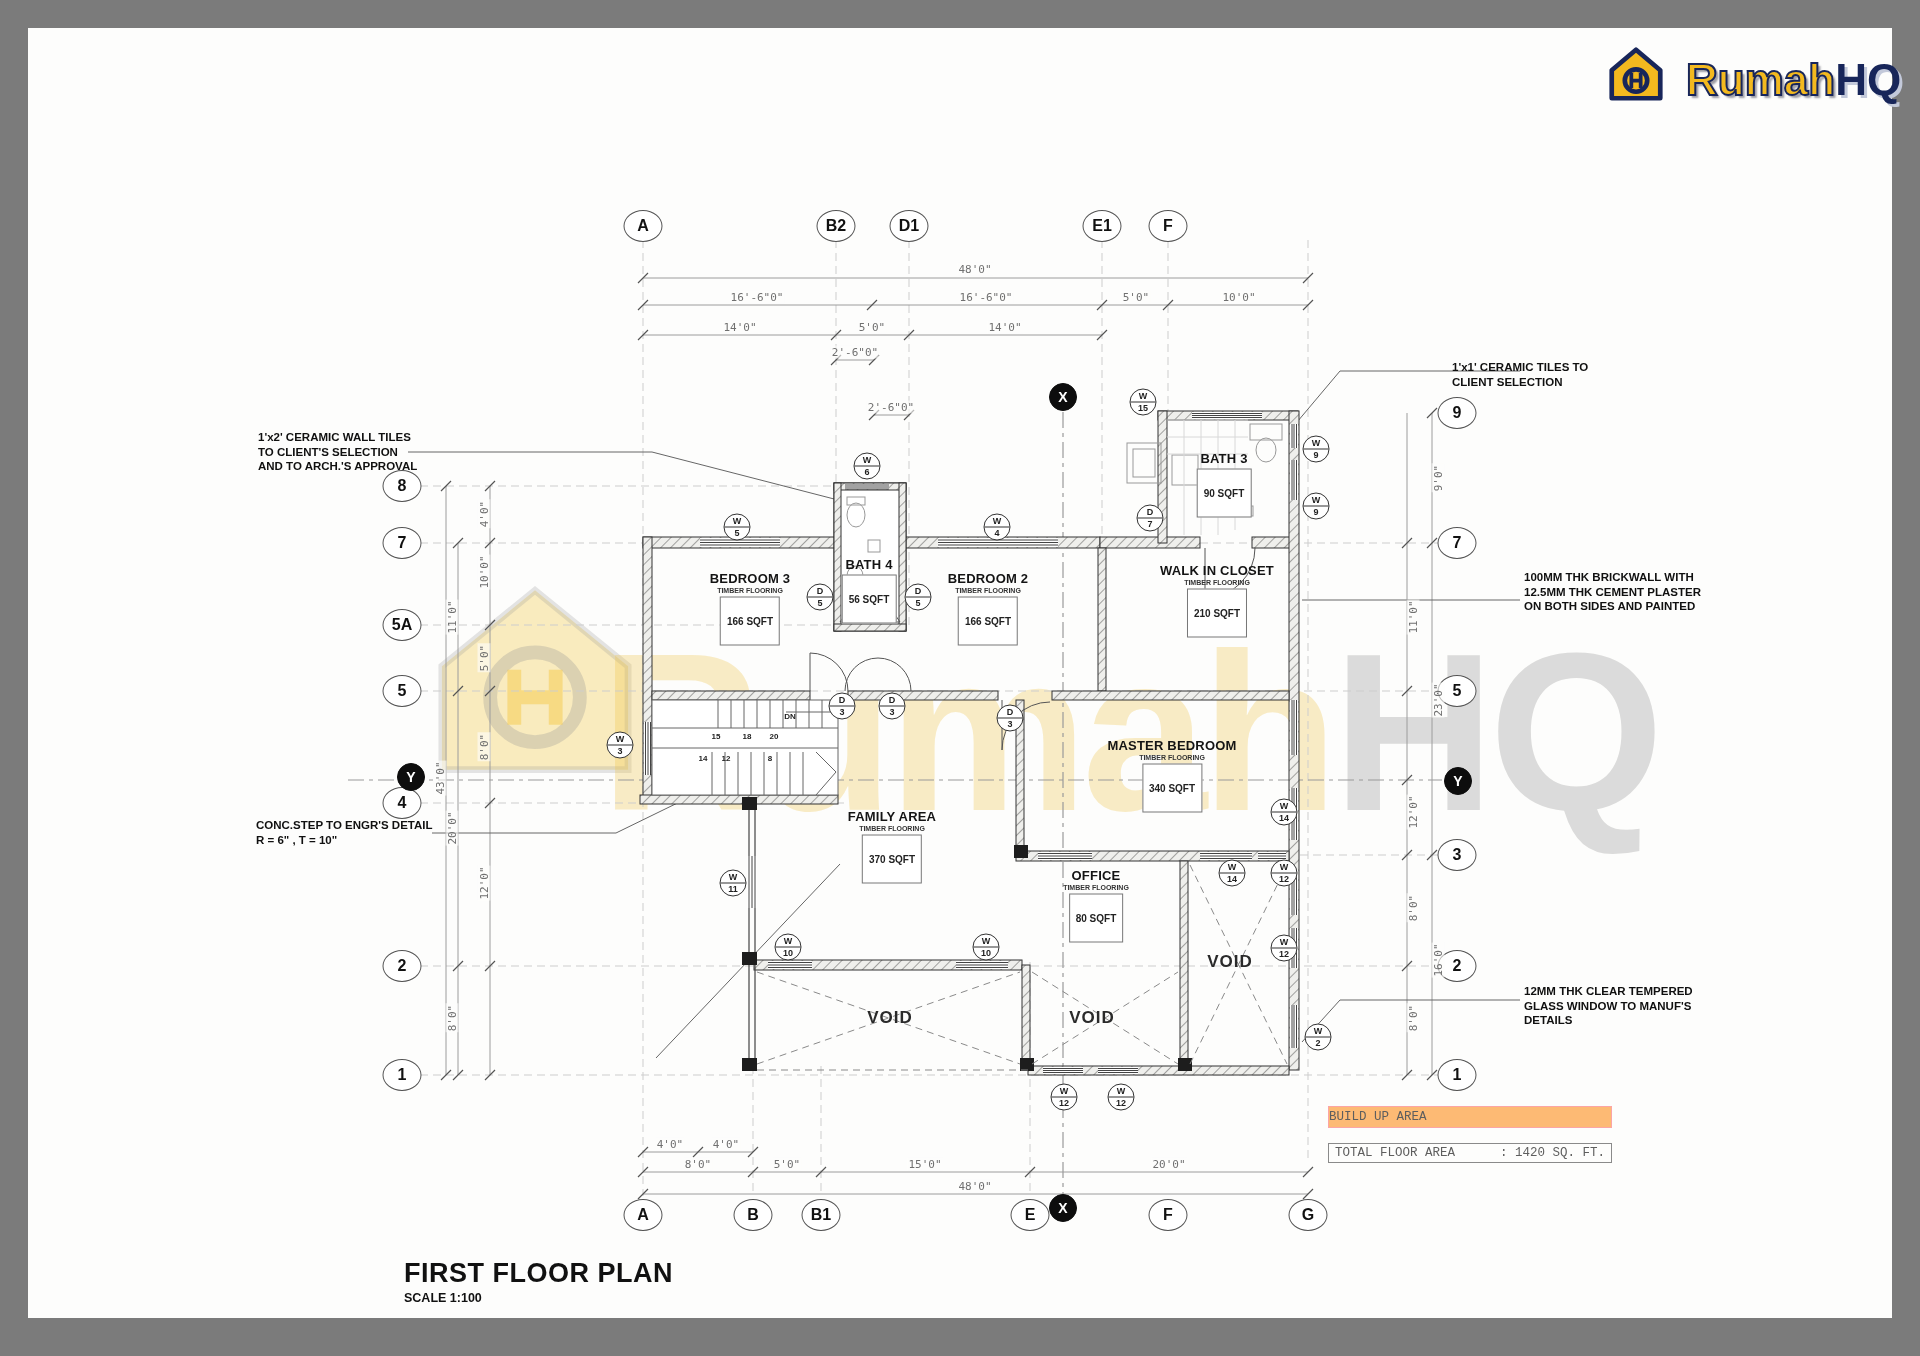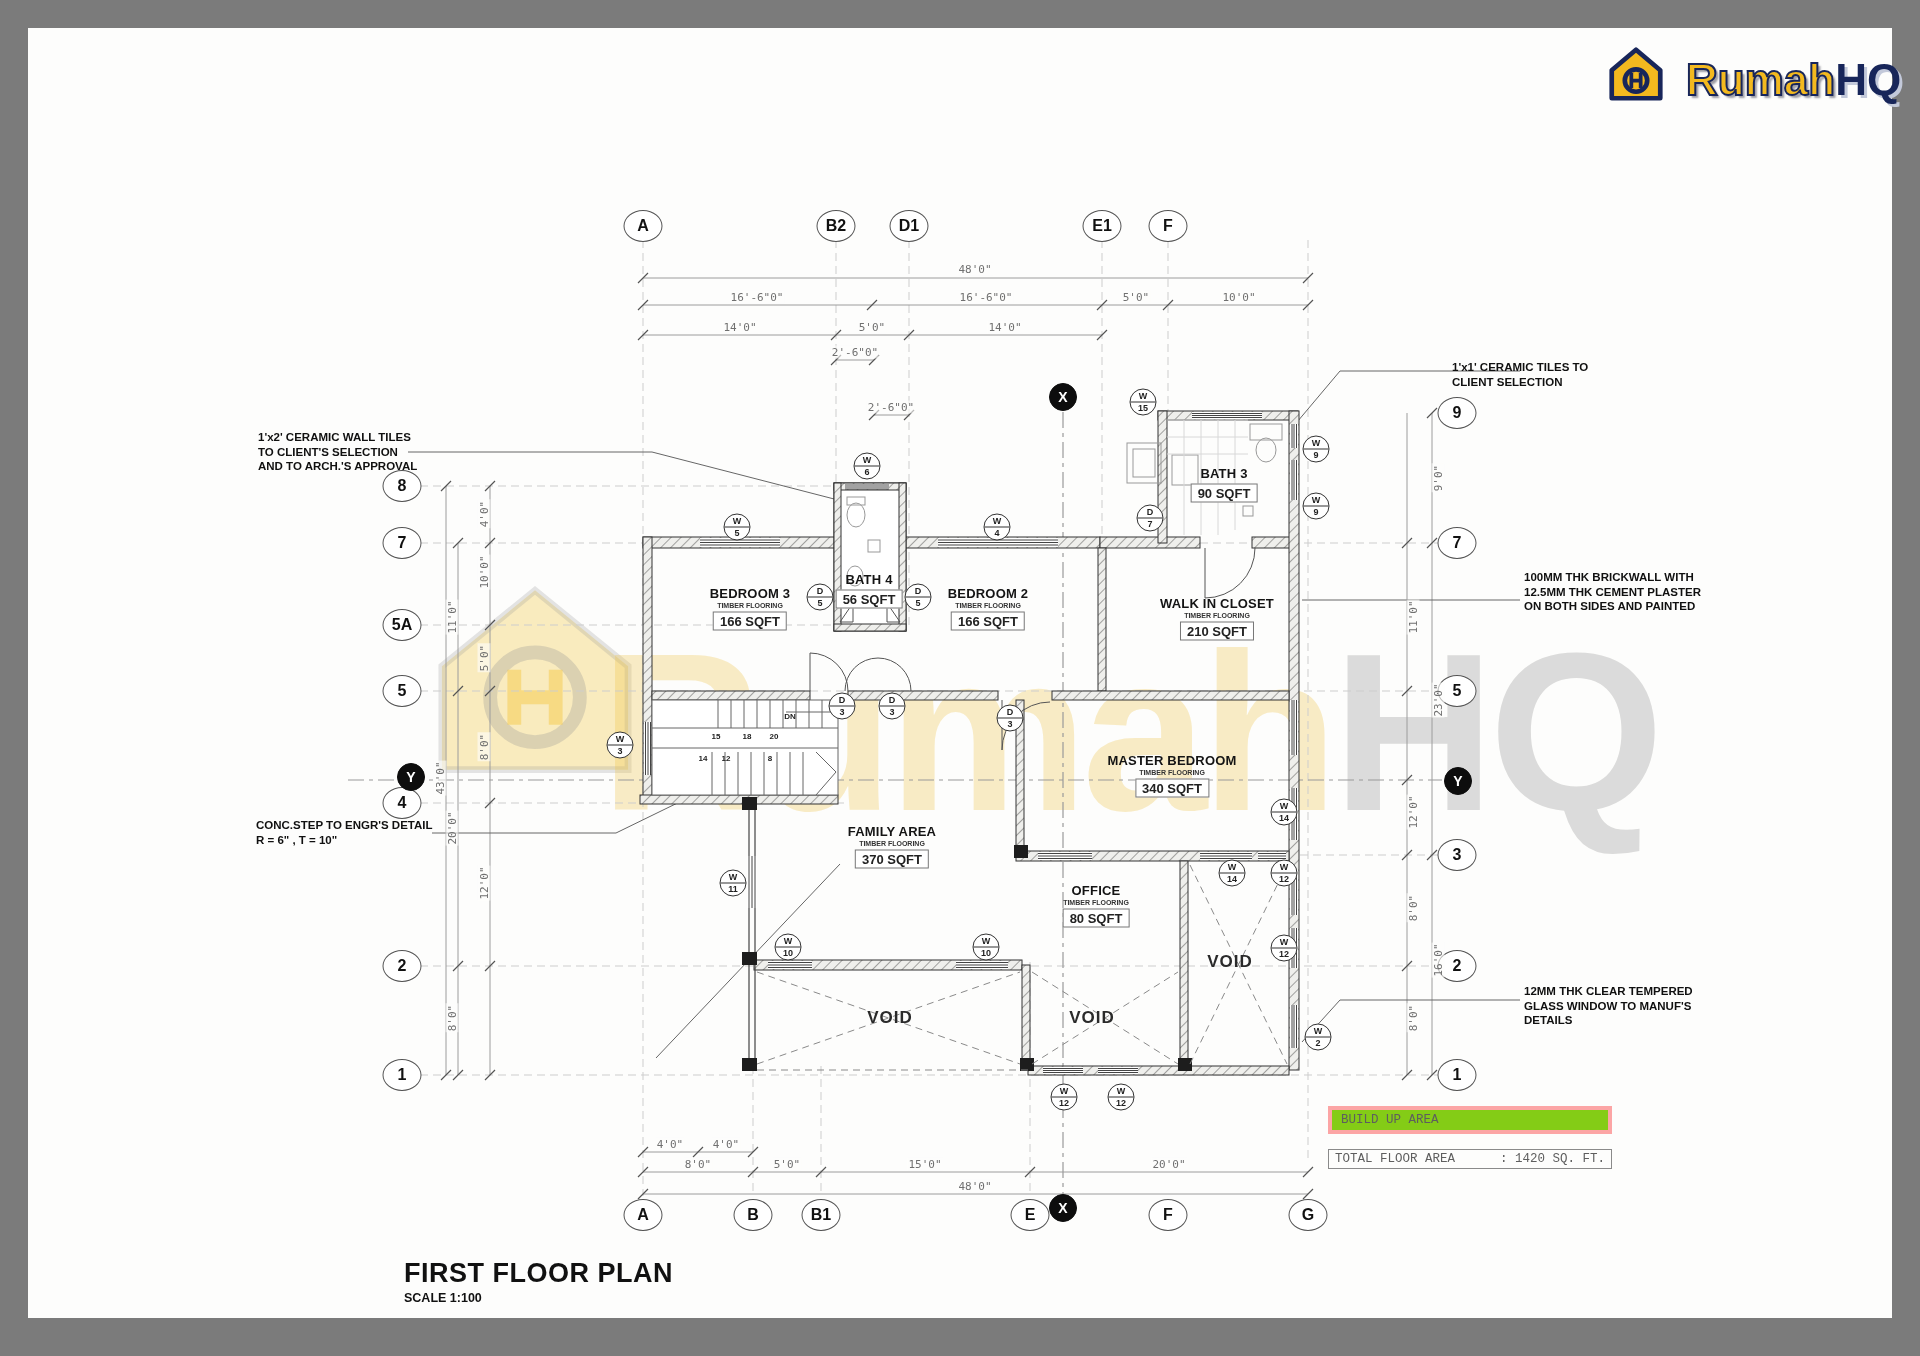--- a/index.html
+++ b/index.html
@@ -33,30 +33,30 @@
   .tag{transform:translate(-50%,-50%);width:25px;border:1.2px solid #333;border-radius:50%;background:#fff;
        font-size:9px;font-weight:bold;color:#222;text-align:center;line-height:1}
   .tag .tt{display:block;border-bottom:1px solid #333;padding:2px 0 1px}
   .tag .tb{display:block;padding:1px 0 2px}
   .dim{transform:translate(-50%,-50%);font-family:"DejaVu Sans Mono",monospace;font-size:11px;color:#707070;
        white-space:nowrap;background:rgba(253,253,252,.6);padding:0 1px}
   .dim.rot{transform:translate(-50%,-50%) rotate(-90deg)}
   .room{transform:translate(-50%,-50%);display:flex;flex-direction:column;align-items:center;text-align:center}
   .rname{font-weight:bold;font-size:13px;color:#141414;letter-spacing:.2px;white-space:nowrap}
   .rfloor{font-weight:bold;font-size:7px;color:#333;margin-top:1px;white-space:nowrap}
-  .rarea{font-weight:bold;font-size:13px;color:#222;border:1px solid #777;background:#fff;
-         padding:1px 6px;margin-top:3px;white-space:nowrap}
+  .rarea{font-weight:bold;font-size:10px;color:#222;border:1px solid #777;background:#fff;
+         padding:18px 6px;margin-top:3px;white-space:nowrap}
   .void-label{transform:translate(-50%,-50%);font-weight:bold;font-size:17px;color:#2a2a2a;letter-spacing:1px}
   .stair-num{transform:translate(-50%,-50%);font-size:8px;font-weight:bold;color:#222}
   .ann{font-size:11.5px;font-weight:bold;color:#101010;line-height:1.28;white-space:nowrap}
 
   
   .butable{position:absolute;left:1328px;top:1106px;width:284px;
            font-family:"Liberation Mono",monospace;font-size:12.5px;color:#5e5e5e}
-  .bu-head{border:4px solid #fca5a5;padding:3px 9px;background:#84cc16}
+  .bu-head{border:1px solid #fca5a5;padding:3px 0;background:#fdba74}
   .bu-body{border:1px solid #8a8a8a;border-top:none;background:#fdfdfc}
   .bu-row{display:flex;justify-content:space-between;padding:2px 6px}
   .bu-total{border:1px solid #8a8a8a;margin-top:15px;background:#fdfdfc}
   .bu-val{white-space:pre}
 
   
   .titleblock{position:absolute;left:404px;top:1258px}
   .tb-title{font-size:27px;font-weight:bold;color:#111;letter-spacing:.5px}
   .tb-scale{font-size:12.5px;font-weight:bold;color:#111;margin-top:2px}
 </style>
@@ -398,21 +398,21 @@
     </div>
     <div class="room" style="left: 988px; top: 608px;">
       <span class="rname">BEDROOM 2</span>
       <span class="rfloor">TIMBER FLOORING</span>
       <span class="rarea">166 SQFT</span>
     </div>
     <div class="room" style="left: 1224px; top: 484px;">
       <span class="rname">BATH 3</span>
       <span class="rarea">90 SQFT</span>
     </div>
-    <div class="room" style="left: 1217px; top: 618px;">
+    <div class="room" style="left: 1217px; top: 600px;">
       <span class="rname">WALK IN CLOSET</span>
       <span class="rfloor">TIMBER FLOORING</span>
       <span class="rarea">210 SQFT</span>
     </div>
     <div class="room" style="left: 1172px; top: 775px;">
       <span class="rname">MASTER BEDROOM</span>
       <span class="rfloor">TIMBER FLOORING</span>
       <span class="rarea">340 SQFT</span>
     </div>
     <div class="room" style="left: 892px; top: 846px;">

